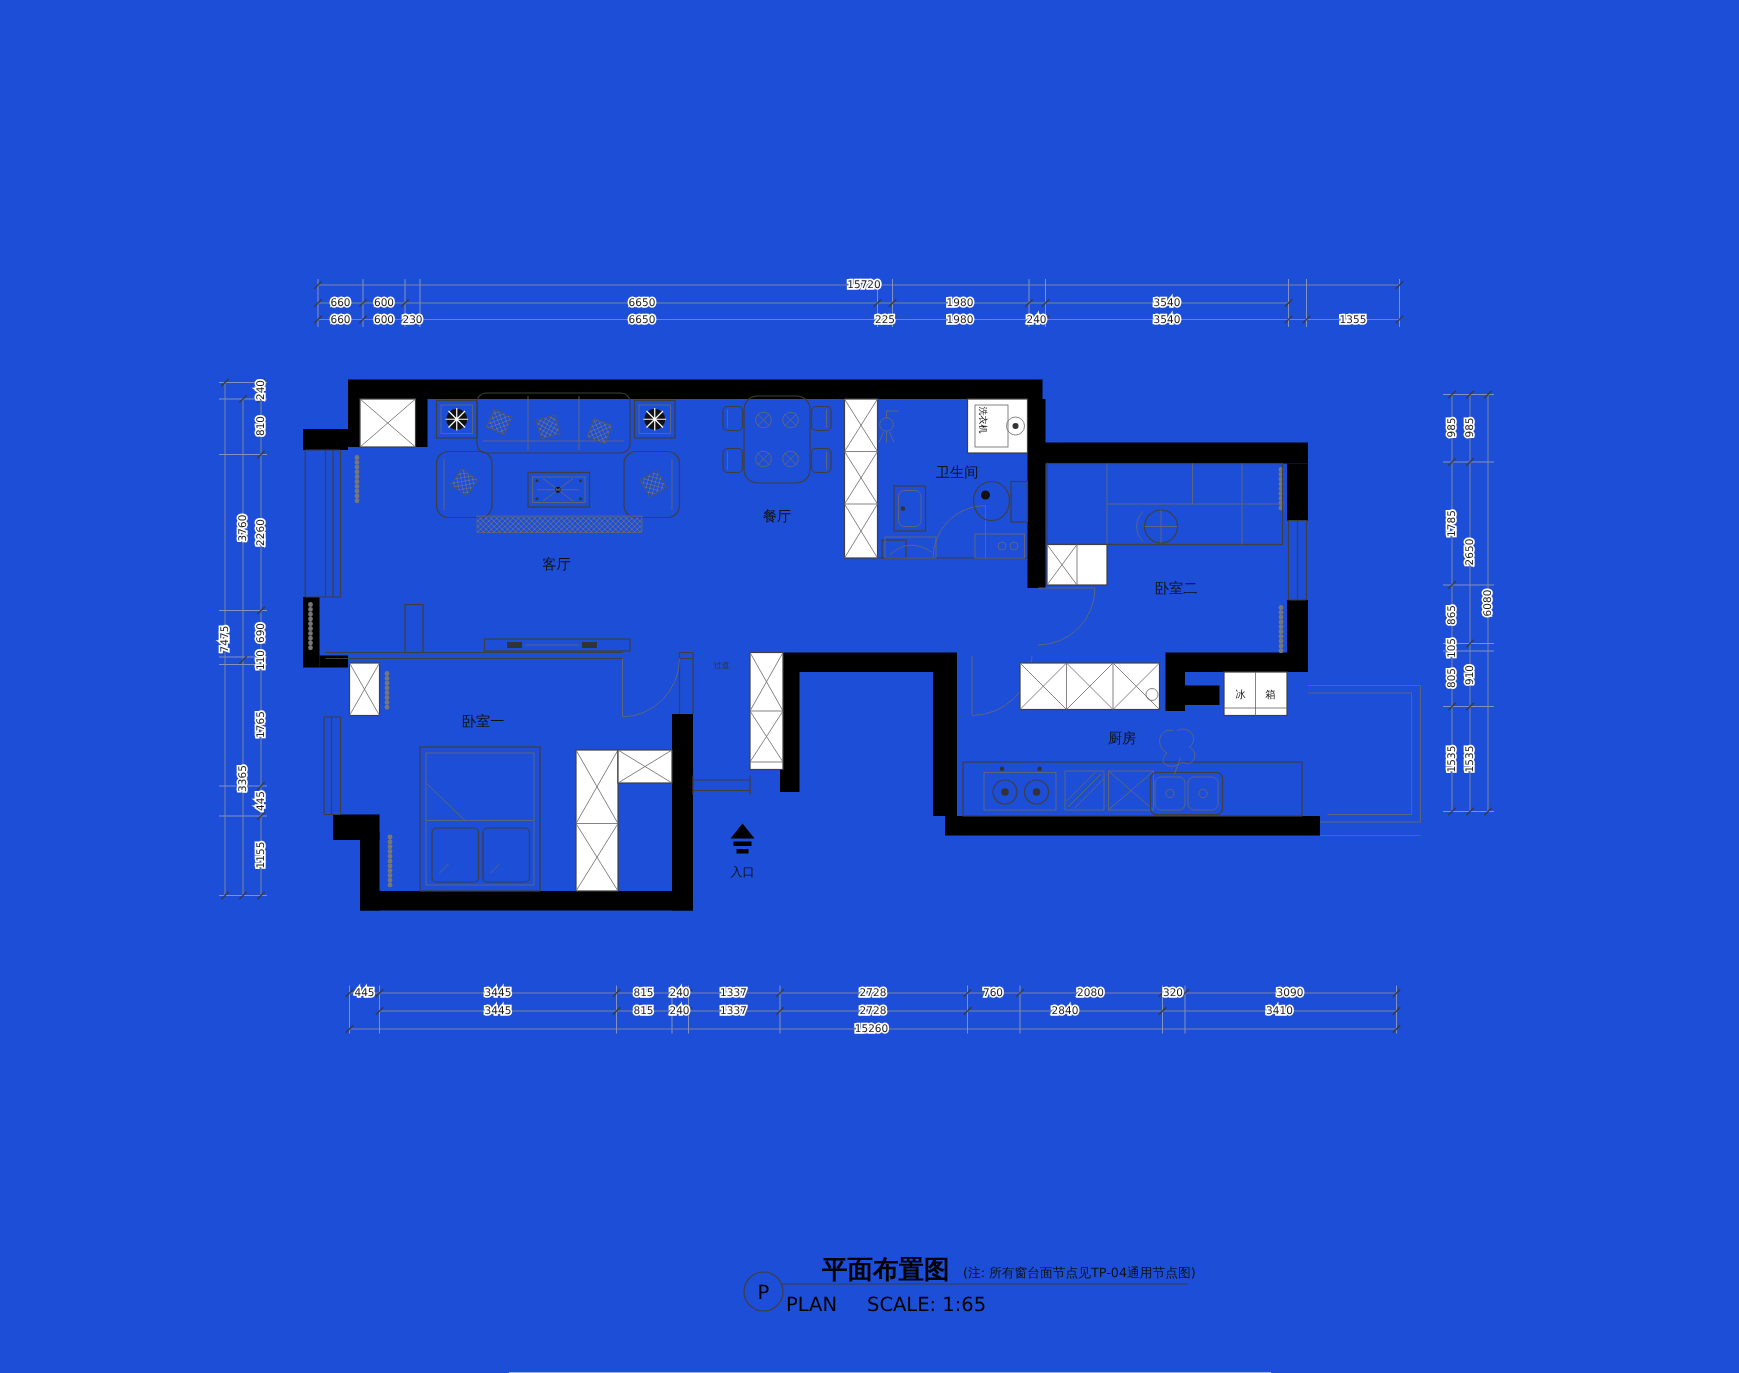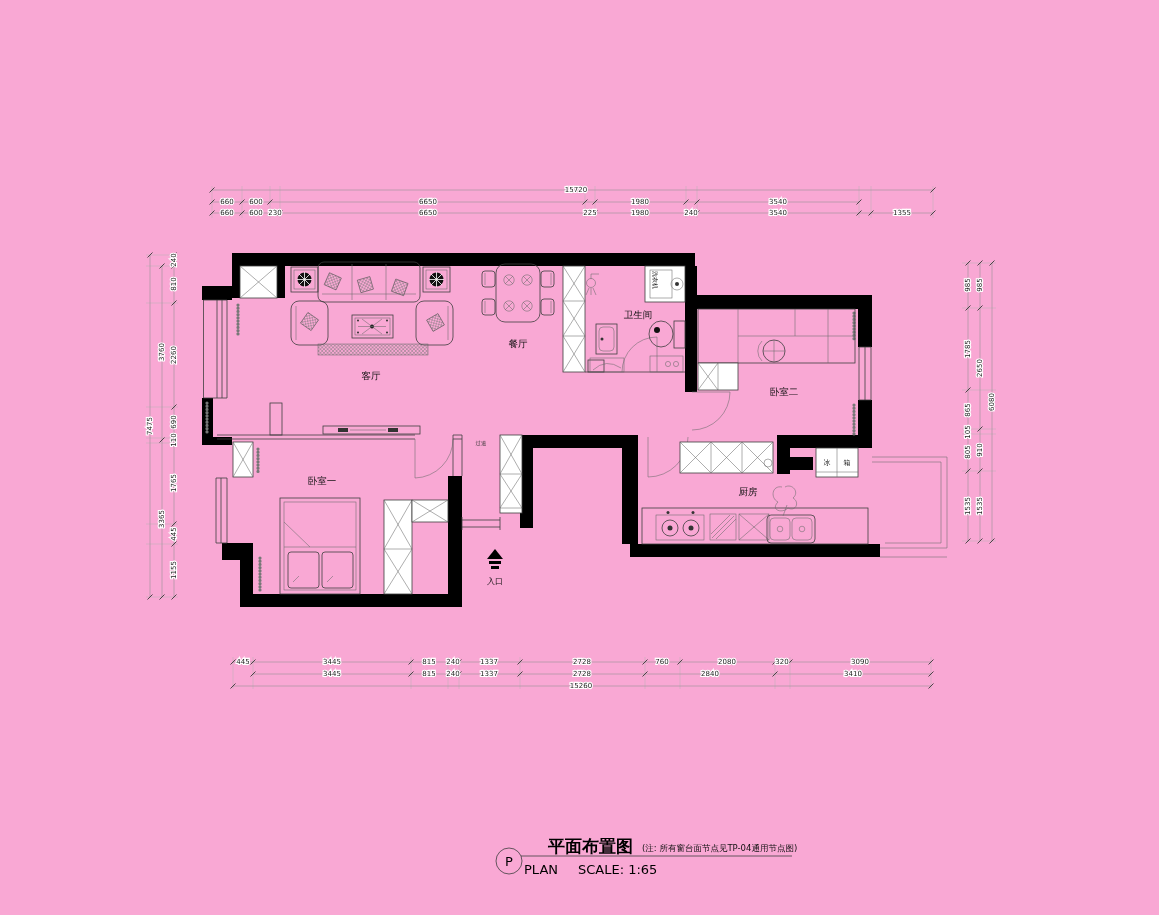--- a/index.html
+++ b/index.html
@@ -1,16 +1,16 @@
 <!DOCTYPE html>
 <html><head>
 <meta charset="utf-8">
 <style>
   html,body{margin:0;padding:0;background:#fff;}
-  .sheet{position:relative;width:1159px;height:915px;background:#f9a8d4;overflow:hidden;}
+  .sheet{position:relative;width:1159px;height:915px;background:#1d4ed8;overflow:hidden;}
   svg{display:block;}
   svg text{font-family:"DejaVu Sans","Liberation Sans",sans-serif;}
   .wall{fill:#000;stroke:none;}
   .thin{fill:none;stroke:#3f3f3f;stroke-width:0.8;}
   .thinf{fill:#fff;stroke:#3f3f3f;stroke-width:0.8;}
   .thin2{fill:none;stroke:#6a6a6a;stroke-width:0.55;}
   .dimline{fill:none;stroke:#8f8f8f;stroke-width:0.55;}
   .guide{fill:none;stroke:#b5b5b5;stroke-width:0.45;}
   .tick{fill:none;stroke:#3a3a3a;stroke-width:0.9;}
   .sq{fill:none;stroke:#777;stroke-width:3.2;stroke-dasharray:0.1 3.1;stroke-linecap:round;}

